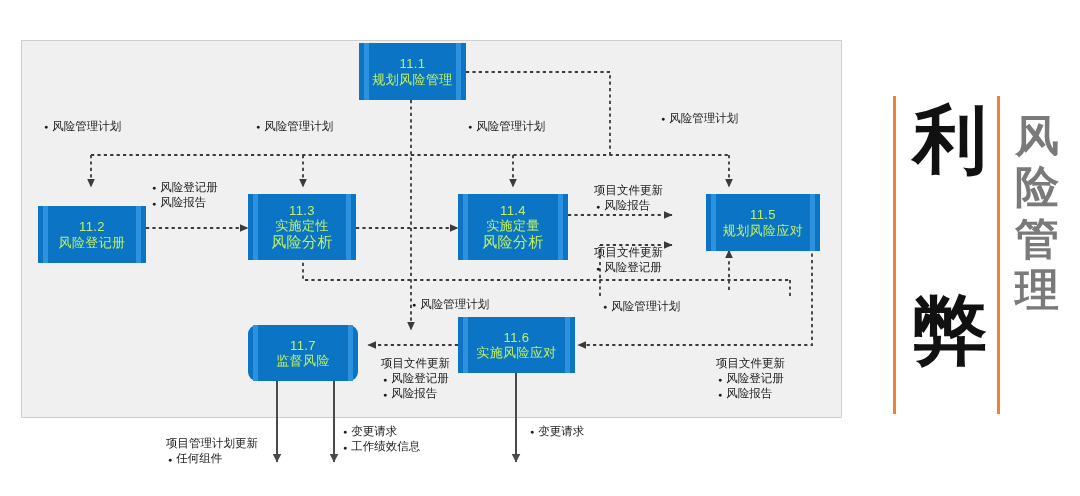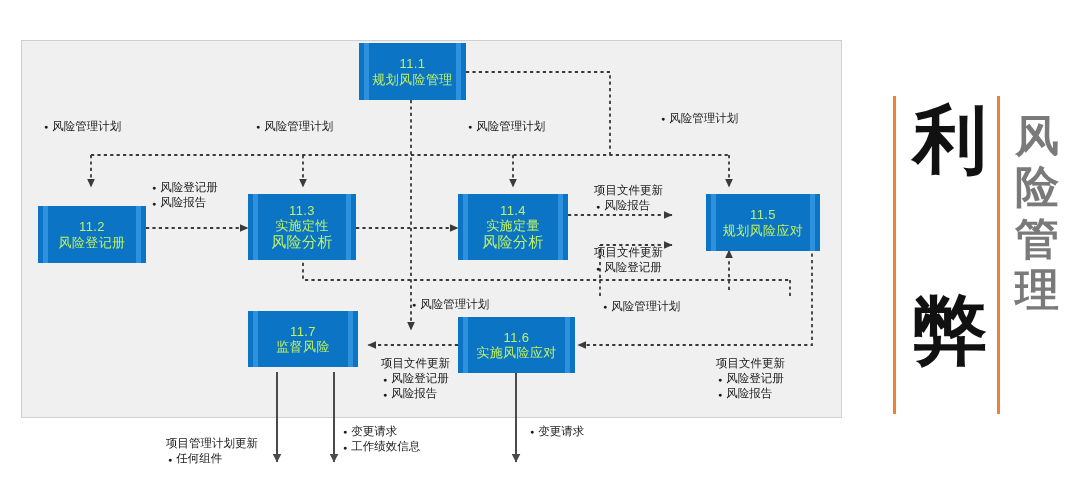--- a/index.html
+++ b/index.html
@@ -167,21 +167,21 @@
   <div class="pbox" style="left:672px;top:194px;width:114px;height:57px;margin-left:34px;">
     <span class="num">11.5</span>
     <span class="nm">规划风险应对</span>
   </div>
 
   <div class="pbox" style="left:458px;top:317px;width:117px;height:56px;text-align:right;">
     <span class="num">11.6</span>
     <span class="nm">实施风险应对</span>
   </div>
 
-  <div class="pbox" style="left:248px;top:311px;width:110px;height:56px;">
+  <div class="pbox" style="left:248px;top:325px;width:110px;height:56px;border-radius:9px;">
     <span class="num">11.7</span>
     <span class="nm">监督风险</span>
   </div>
 
   <div class="ann" style="left:44px;top:119px;">
     <span class="li">风险管理计划</span>
   </div>
 
   <div class="ann" style="left:256px;top:119px;">
     <span class="li">风险管理计划</span>

